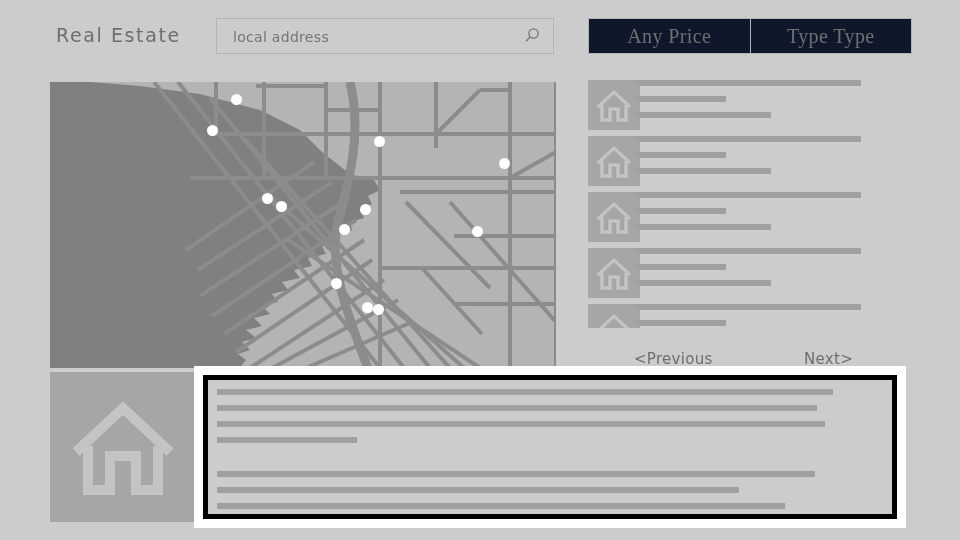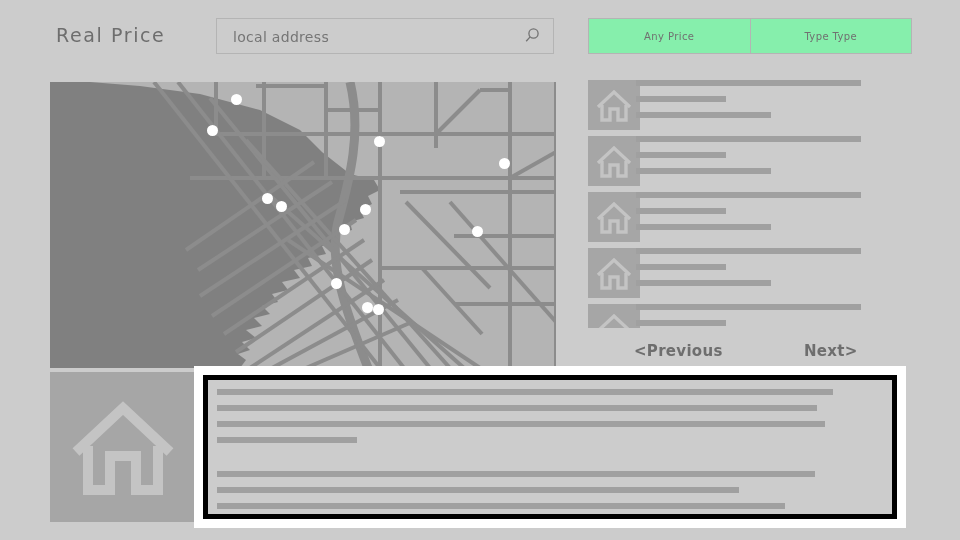--- a/index.html
+++ b/index.html
@@ -61,24 +61,25 @@
     width: 324px; height: 36px;
     display: flex;
     border: 1px solid #b4b4b4;
     box-sizing: border-box;
   }
   .filter-btn {
     flex: 1;
     display: flex;
     align-items: center;
     justify-content: center;
-    font-size: 10px;
+    font-size: 20px;
     color: #707070;
     letter-spacing: .4px;
-    background: #86efac;
+    background: #0f172a;
+    font-family: Liberation Serif, serif;
   }
   .filter-btn + .filter-btn { border-left: 1px solid #b4b4b4; }
 
   
   #map {
     position: absolute;
     left: 50px; top: 82px;
     width: 506px; height: 286px;
     background: #b4b4b4;
     overflow: hidden;
@@ -116,25 +117,24 @@
     background: #a0a0a0;
     margin-bottom: 10px;
   }
   #pager {
     position: absolute;
     left: 588px; top: 338px;
     width: 324px; height: 26px;
   }
   .pager-btn {
     position: absolute;
-    top: 4px;
+    top: 12px;
     font-size: 15px;
     color: #6e6e6e;
     letter-spacing: .3px;
-    font-weight: bold;
   }
   #prev-btn { left: 46px; }
   #next-btn { left: 216px; }
 
   
   #bottom-thumb {
     position: absolute;
     left: 50px; top: 372px;
     width: 146px; height: 150px;
     background: #a6a6a6;
@@ -165,21 +165,21 @@
     background: #a0a0a0;
     margin-bottom: 10px;
   }
   .dgap { height: 18px; }
 </style>
 </head>
 <body>
 
 <div id="header">
 
-  <div id="brand">Real Price</div>
+  <div id="brand">Real Estate</div>
 
   <div id="search-box">
     <input id="search-input" type="text" placeholder="local address" style="">
     <span id="search-icon">
       <svg width="18" height="18" viewBox="0 0 18 18">
         <circle cx="10.5" cy="6.5" r="4.6" fill="none" stroke="#737373" stroke-width="1.3"></circle>
         <line x1="7.1" y1="9.9" x2="3.2" y2="14.2" stroke="#737373" stroke-width="1.3"></line>
       </svg>
     </span>
   </div>

